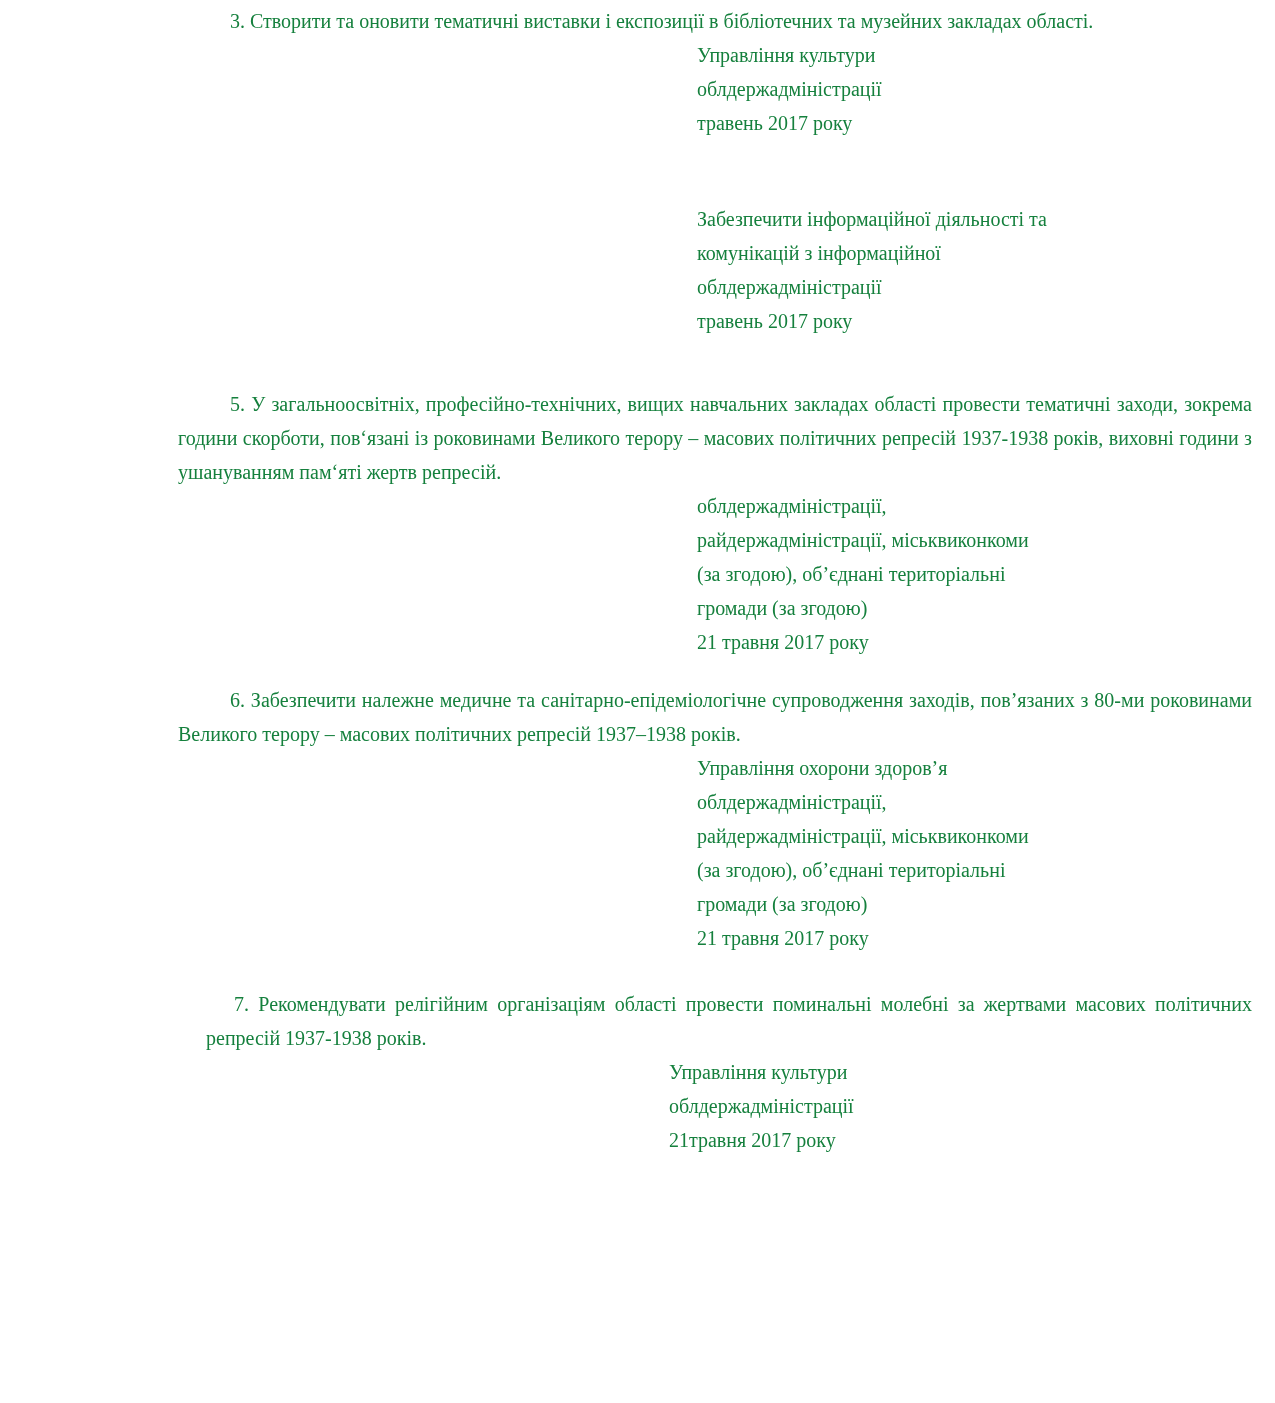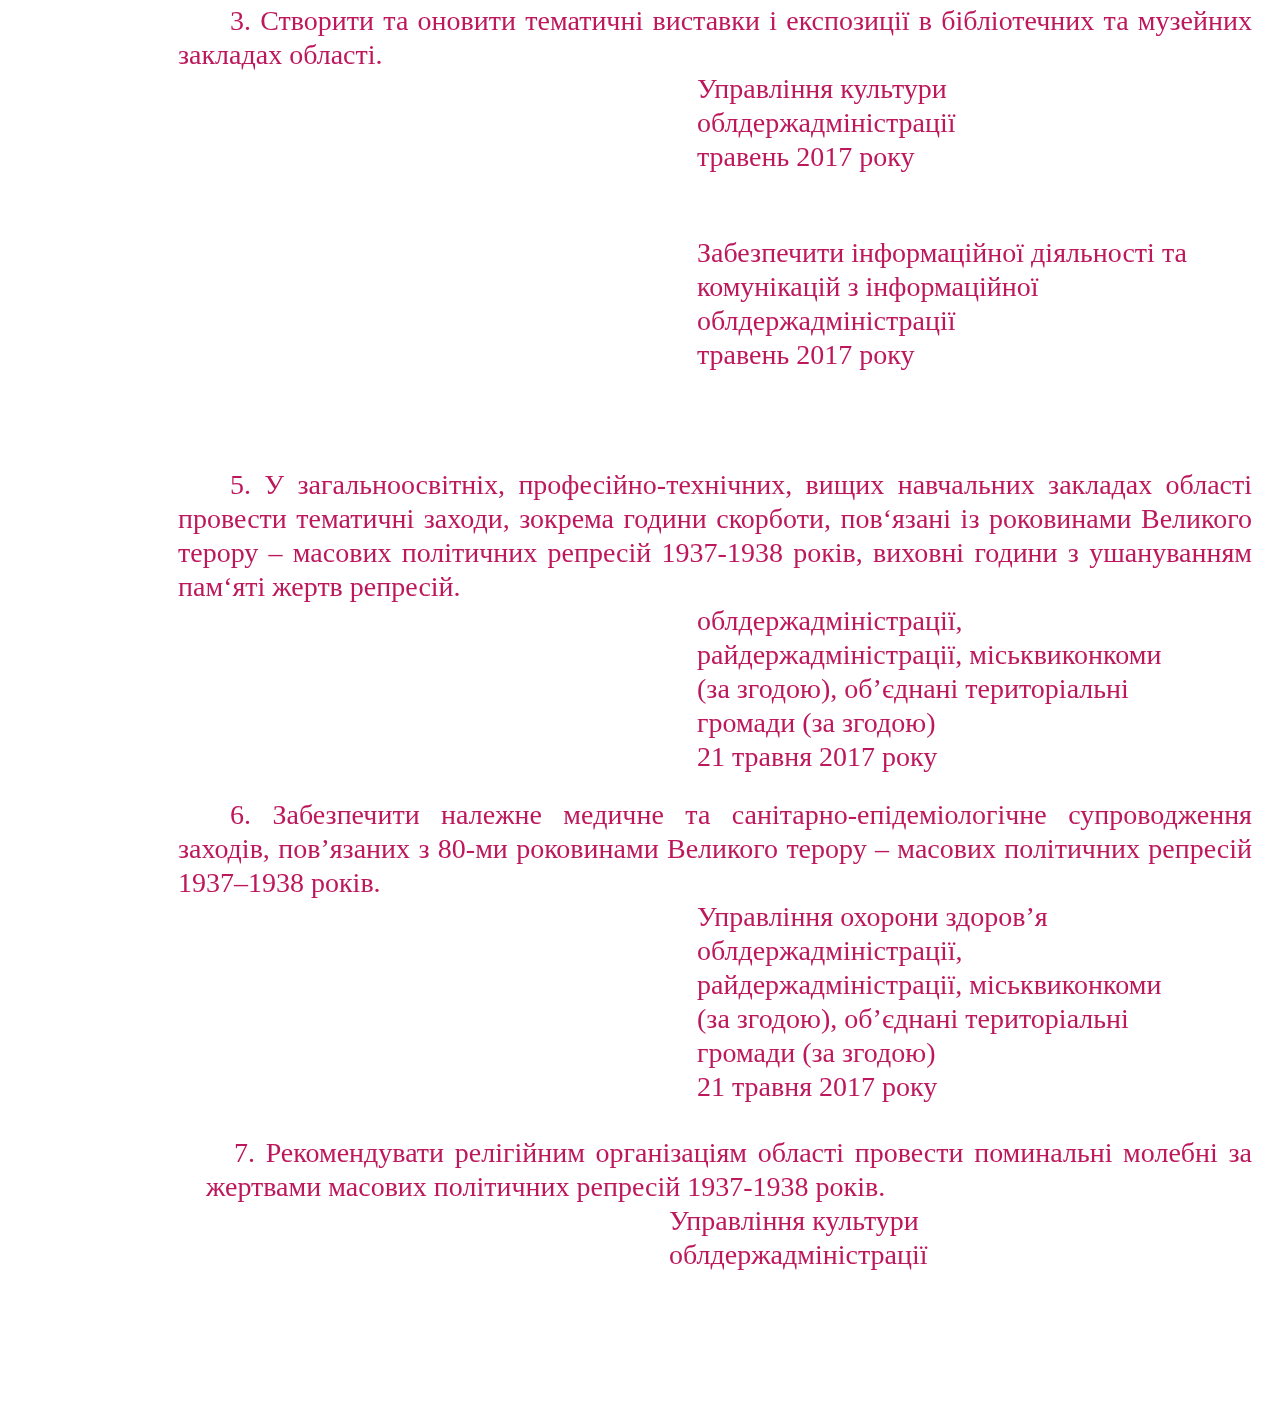--- a/index.html
+++ b/index.html
@@ -2,43 +2,43 @@
 <html><head>
 <meta charset="utf-8">
 <style>
   html, body { margin: 0; padding: 0; background: #e9e9e9; }
   .page {
     position: relative;
     width: 1275px;
     height: 1403px;
     margin: 0 auto;
     background: #ffffff;
-    color: #be185d;
+    color: #15803d;
     box-sizing: border-box;
     padding: 4px 23px 0 178px;
     font-family: "Liberation Serif", "DejaVu Serif", serif;
-    font-size: 28px;
+    font-size: 20px;
     line-height: 34px;
     overflow: hidden;
   }
   .sec { margin: 0; }
   .para {
     margin: 0;
     text-align: justify;
     text-indent: 52px;
   }
   .attr {
     margin: 0 0 0 519px;
     width: 530px;
     text-align: left;
   }
   .attr-line { margin: 0; }
   
   #sec4 { margin-top: 62px; }
-  #sec5 { margin-top: 96px; }
+  #sec5 { margin-top: 49px; }
   #sec6 { margin-top: 24px; }
   #sec7 { margin-top: 32px; }
   
   #sec7 .para { margin-left: 28px; text-indent: 28px; }
   #sec7 .attr { margin-left: 491px; }
 </style>
 </head>
 <body>
 
 <div class="page">
@@ -82,16 +82,17 @@
       <div class="attr-line">громади (за згодою)</div>
       <div class="attr-line">21 травня 2017 року</div>
     </div>
   </section>
 
   <section class="sec" id="sec7">
     <p class="para"><span>7.</span> <span>Рекомендувати релігійним організаціям області провести поминальні молебні за жертвами масових політичних репресій 1937-1938 років.</span></p>
     <div class="attr">
       <div class="attr-line">Управління культури</div>
       <div class="attr-line">облдержадміністрації</div>
+      <div class="attr-line">21травня 2017 року</div>
     </div>
   </section>
 
 </div>
 
 </body></html>

